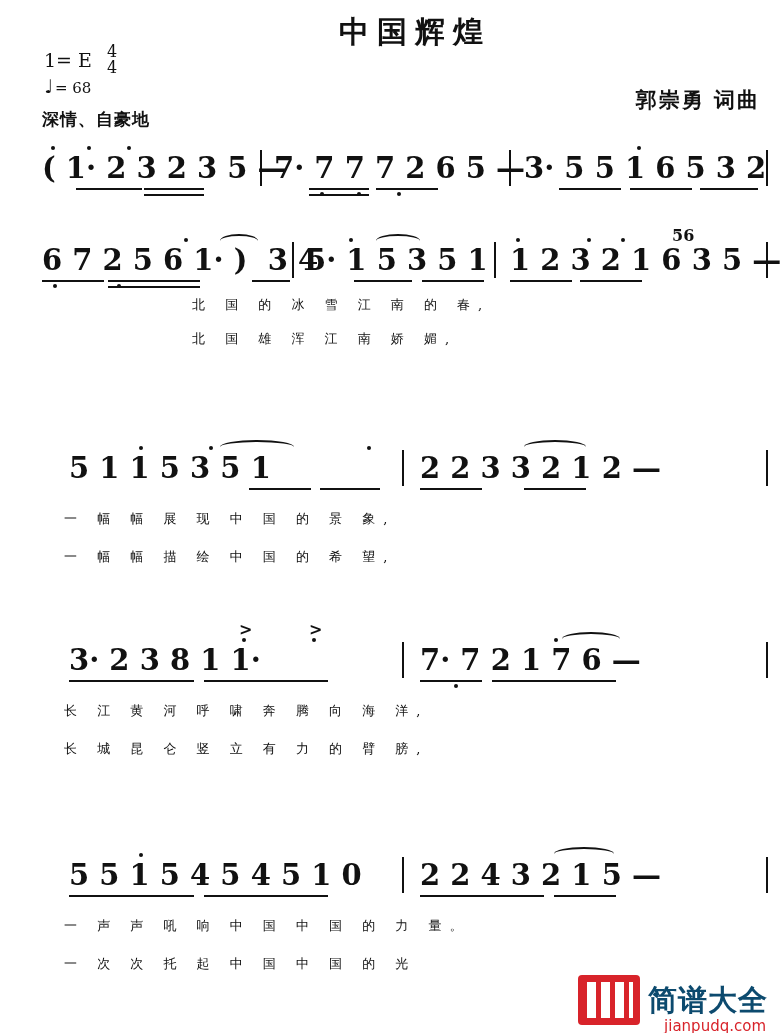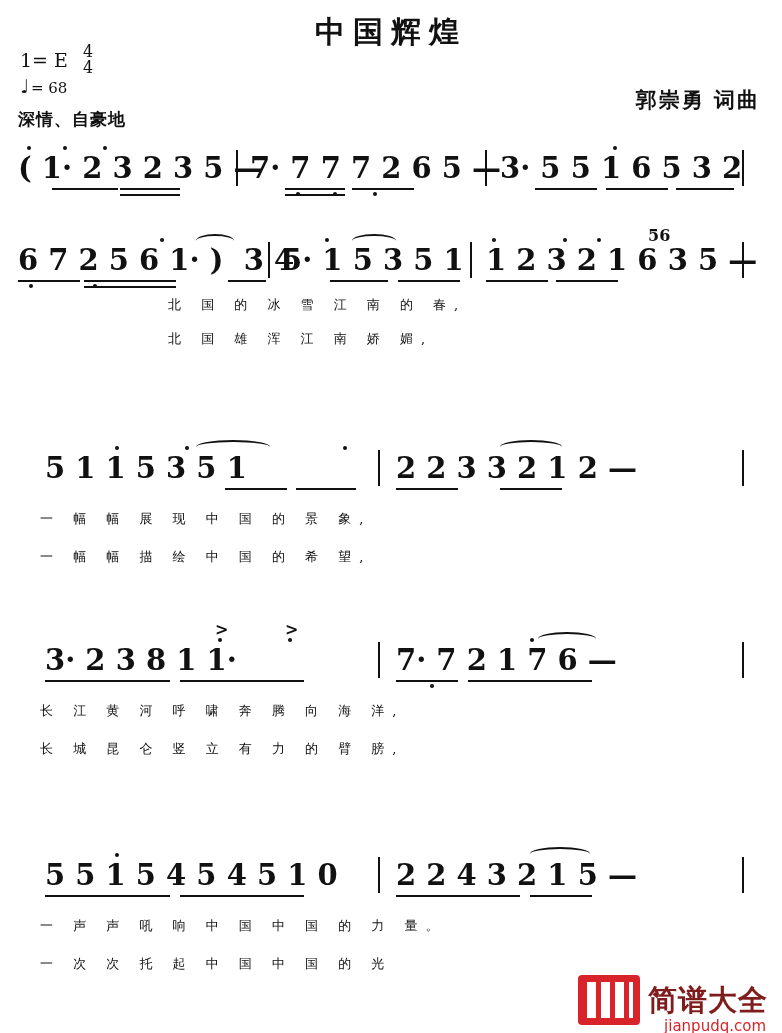--- a/index.html
+++ b/index.html
@@ -11,20 +11,21 @@
     width: 782px;
     height: 1033px;
     position: relative;
     font-family: "DejaVu Serif", serif;
     color: #111111;
     overflow: hidden;
   }
   .sheet {
     position: absolute;
     inset: 0;
+    margin-left: 24px;
   }
 
   
   .title {
     position: absolute;
     top: 12px;
     left: 0;
     width: 782px;
     text-align: center;
     font-size: 30px;
@@ -185,21 +186,21 @@
     background: #ffffff;
     display: block;
   }
   .logo-mark i:nth-child(1) { left: 9px; }
   .logo-mark i:nth-child(2) { left: 23px; }
   .logo-mark i:nth-child(3) { left: 37px; }
   .logo-mark i:nth-child(4) { left: 51px; width: 4px;}
   .logo-text {
     font-size: 29px;
     font-weight: bold;
-    color: #7f1d1d;
+    color: #0c4a6e;
     letter-spacing: 1px;
     line-height: 1;
   }
   .logo-url {
     position: absolute;
     right: 16px;
     bottom: -2px;
     font-size: 15px;
     color: #d8232a;
     font-family: "DejaVu Sans", sans-serif;

